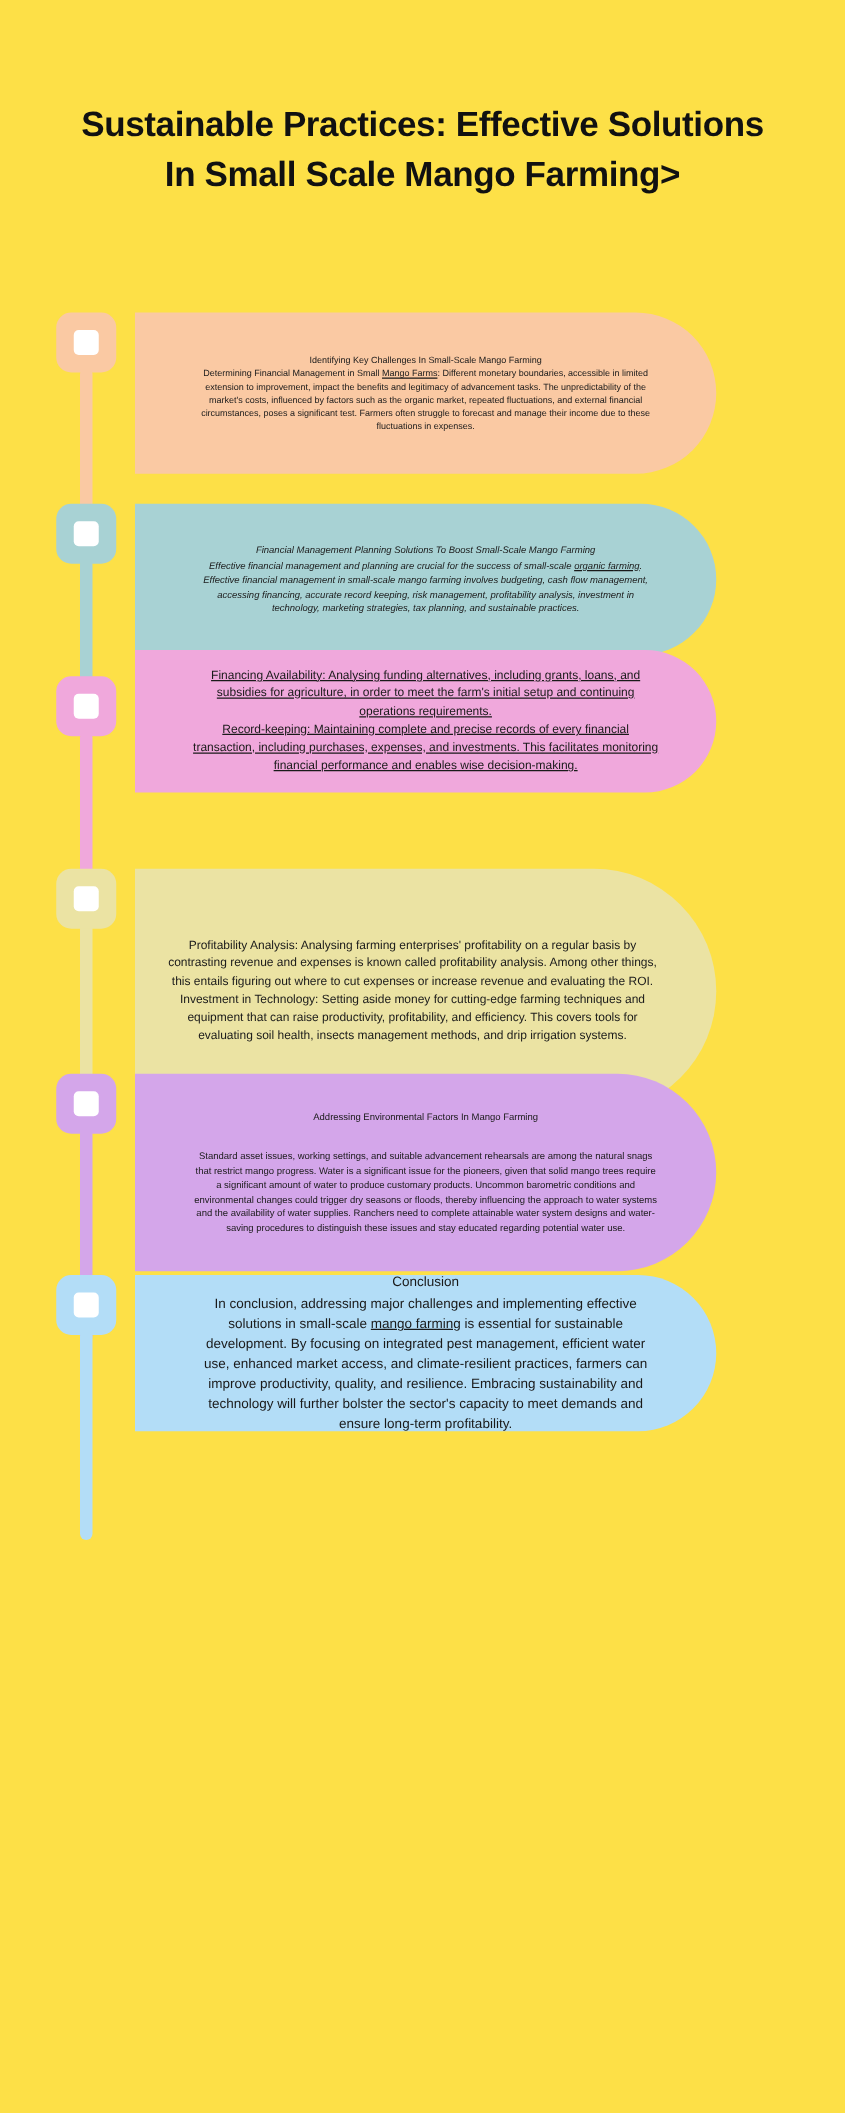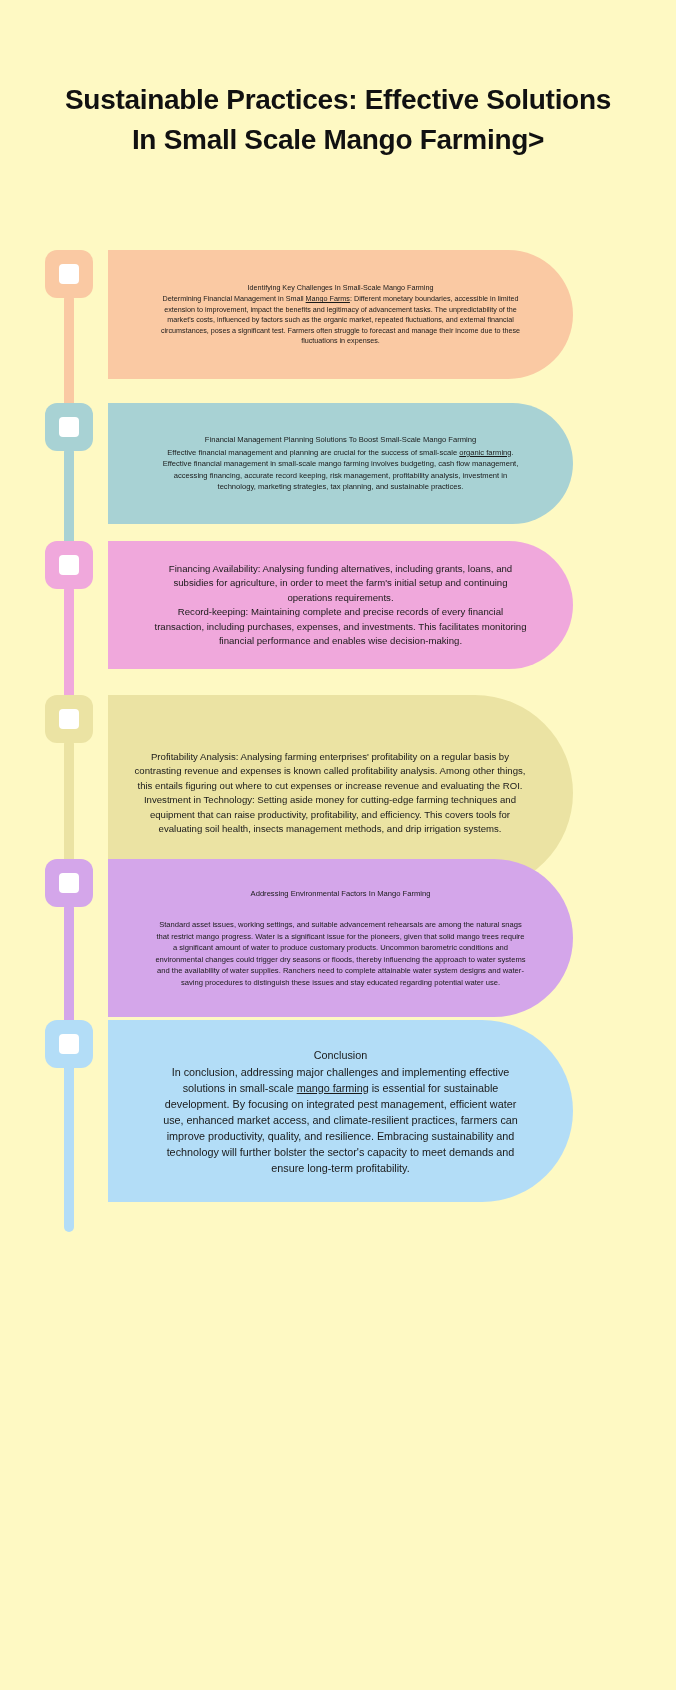--- a/index.html
+++ b/index.html
@@ -10,21 +10,21 @@
     background: #ffffff;
     font-family: "Liberation Sans", sans-serif;
     color: #1a1a1a;
     overflow: hidden;
   }
 
   .page {
     position: relative;
     width: 676px;
     height: 1690px;
-    background: #fef9c3;
+    background: #fde047;
   }
 
   
   .title {
     position: absolute;
     left: 60px;
     top: 80px;
     width: 556px;
     text-align: center;
     font-size: 28px;
@@ -153,33 +153,33 @@
           <div class="tl-marker-hole"></div>
         </div>
       </div>
     </div>
 
   <div id="blocks-container">
       <div class="block sz-xs" style="top: 250px; height: 129px; background: rgb(250, 201, 163);">
         <div class="block-heading">Identifying Key Challenges In Small-Scale Mango Farming</div>
         <div class="block-body">Determining Financial Management in Small <u>Mango Farms</u>: Different monetary boundaries, accessible in limited extension to improvement, impact the benefits and legitimacy of advancement tasks. The unpredictability of the market's costs, influenced by factors such as the organic market, repeated fluctuations, and external financial circumstances, poses a significant test. Farmers often struggle to forecast and manage their income due to these fluctuations in expenses.</div>
       </div>
-      <div class="block sz-sm" style="top: 403px; height: 121px; background: rgb(168, 210, 212);">
+      <div class="block sz-sm" style="top: 403px; height: 121px; background: rgb(168, 210, 212); font-style: italic;">
         <div class="block-heading">Financial Management Planning Solutions To Boost Small-Scale Mango Farming</div>
         <div class="block-body">Effective financial management and planning are crucial for the success of small-scale <u>organic farming</u>. Effective financial management in small-scale mango farming involves budgeting, cash flow management, accessing financing, accurate record keeping, risk management, profitability analysis, investment in technology, marketing strategies, tax planning, and sustainable practices.</div>
       </div>
-      <div class="block sz-md" style="top: 541px; height: 128px; background: rgb(240, 168, 220);">
+      <div class="block sz-md" style="top: 520px; height: 114px; background: rgb(240, 168, 220); text-decoration: underline;">
         <div class="block-body">Financing Availability: Analysing funding alternatives, including grants, loans, and subsidies for agriculture, in order to meet the farm's initial setup and continuing operations requirements.<br>Record-keeping: Maintaining complete and precise records of every financial transaction, including purchases, expenses, and investments. This facilitates monitoring financial performance and enables wise decision-making.</div>
       </div>
       <div class="block sz-md" style="top: 695px; height: 196px; background: rgb(235, 227, 163); padding-left: 25px;">
         <div class="block-body">Profitability Analysis: Analysing farming enterprises' profitability on a regular basis by contrasting revenue and expenses is known called profitability analysis. Among other things, this entails figuring out where to cut expenses or increase revenue and evaluating the ROI.<br>Investment in Technology: Setting aside money for cutting-edge farming techniques and equipment that can raise productivity, profitability, and efficiency. This covers tools for evaluating soil health, insects management methods, and drip irrigation systems.</div>
       </div>
       <div class="block sz-sm" style="top: 859px; height: 158px; background: rgb(212, 166, 234); gap: 19px;">
         <div class="block-heading">Addressing Environmental Factors In Mango Farming</div>
         <div class="block-body">Standard asset issues, working settings, and suitable advancement rehearsals are among the natural snags that restrict mango progress. Water is a significant issue for the pioneers, given that solid mango trees require a significant amount of water to produce customary products. Uncommon barometric conditions and environmental changes could trigger dry seasons or floods, thereby influencing the approach to water systems and the availability of water supplies. Ranchers need to complete attainable water system designs and water-saving procedures to distinguish these issues and stay educated regarding potential water use.</div>
       </div>
-      <div class="block sz-lg" style="top: 1020px; height: 182px; background: rgb(179, 221, 247);">
+      <div class="block sz-lg" style="top: 1020px; height: 125px; background: rgb(179, 221, 247);">
         <div class="block-heading">Conclusion</div>
         <div class="block-body">In conclusion, addressing major challenges and implementing effective solutions in small-scale <u>mango farming</u> is essential for sustainable development. By focusing on integrated pest management, efficient water use, enhanced market access, and climate-resilient practices, farmers can improve productivity, quality, and resilience. Embracing sustainability and technology will further bolster the sector's capacity to meet demands and ensure long-term profitability.</div>
       </div>
     </div>
 
 </div>
 
 </body></html>

